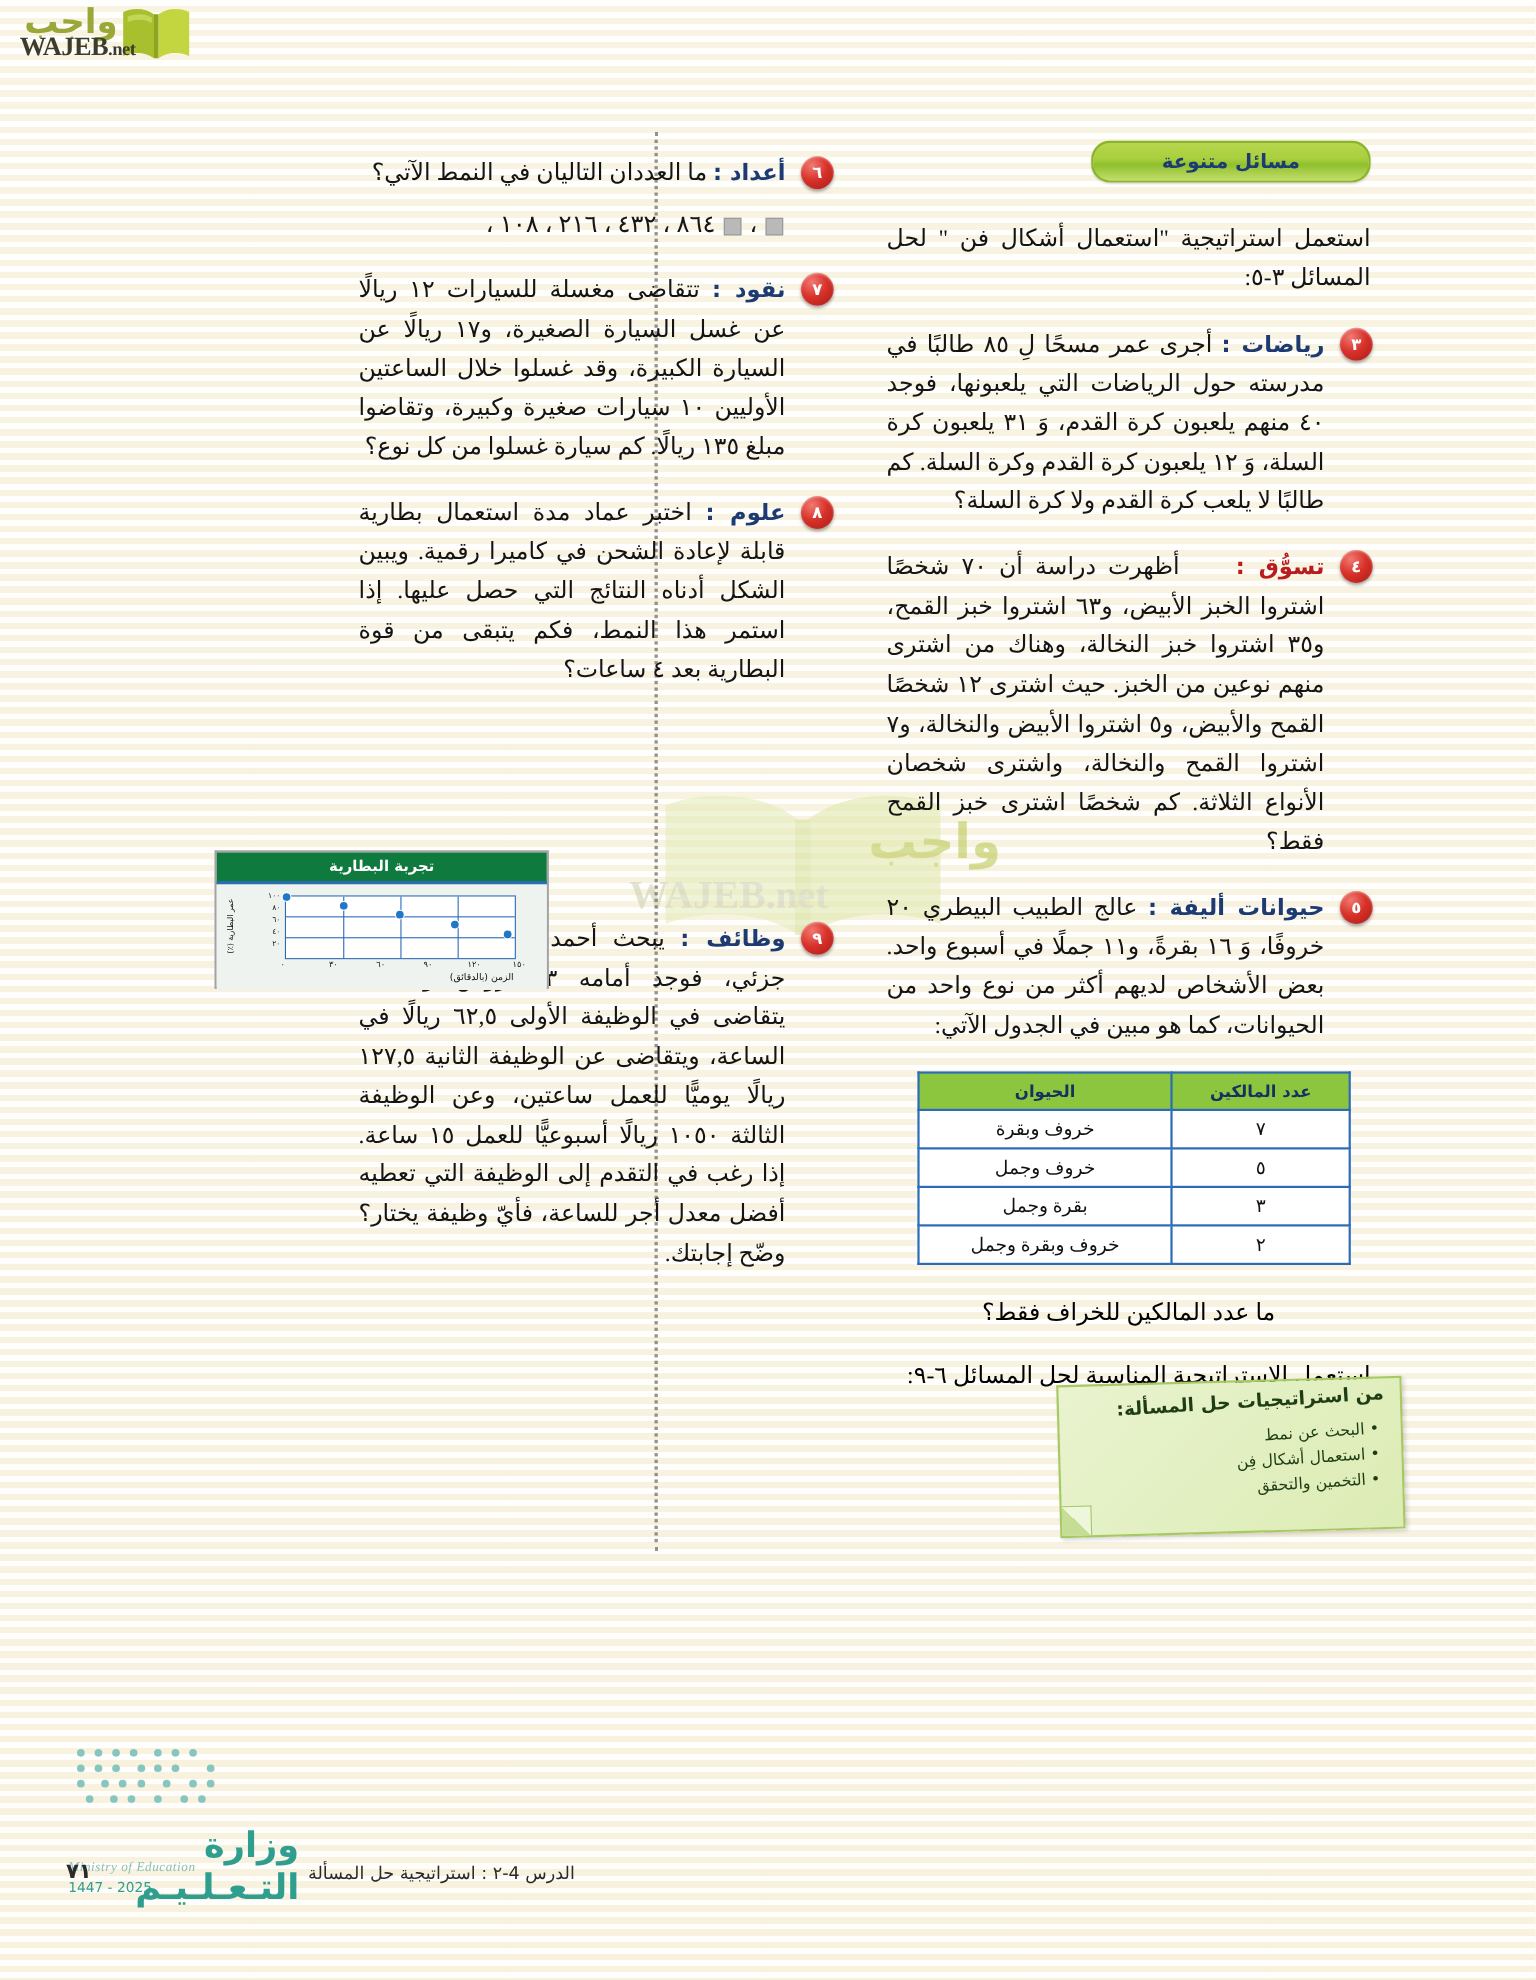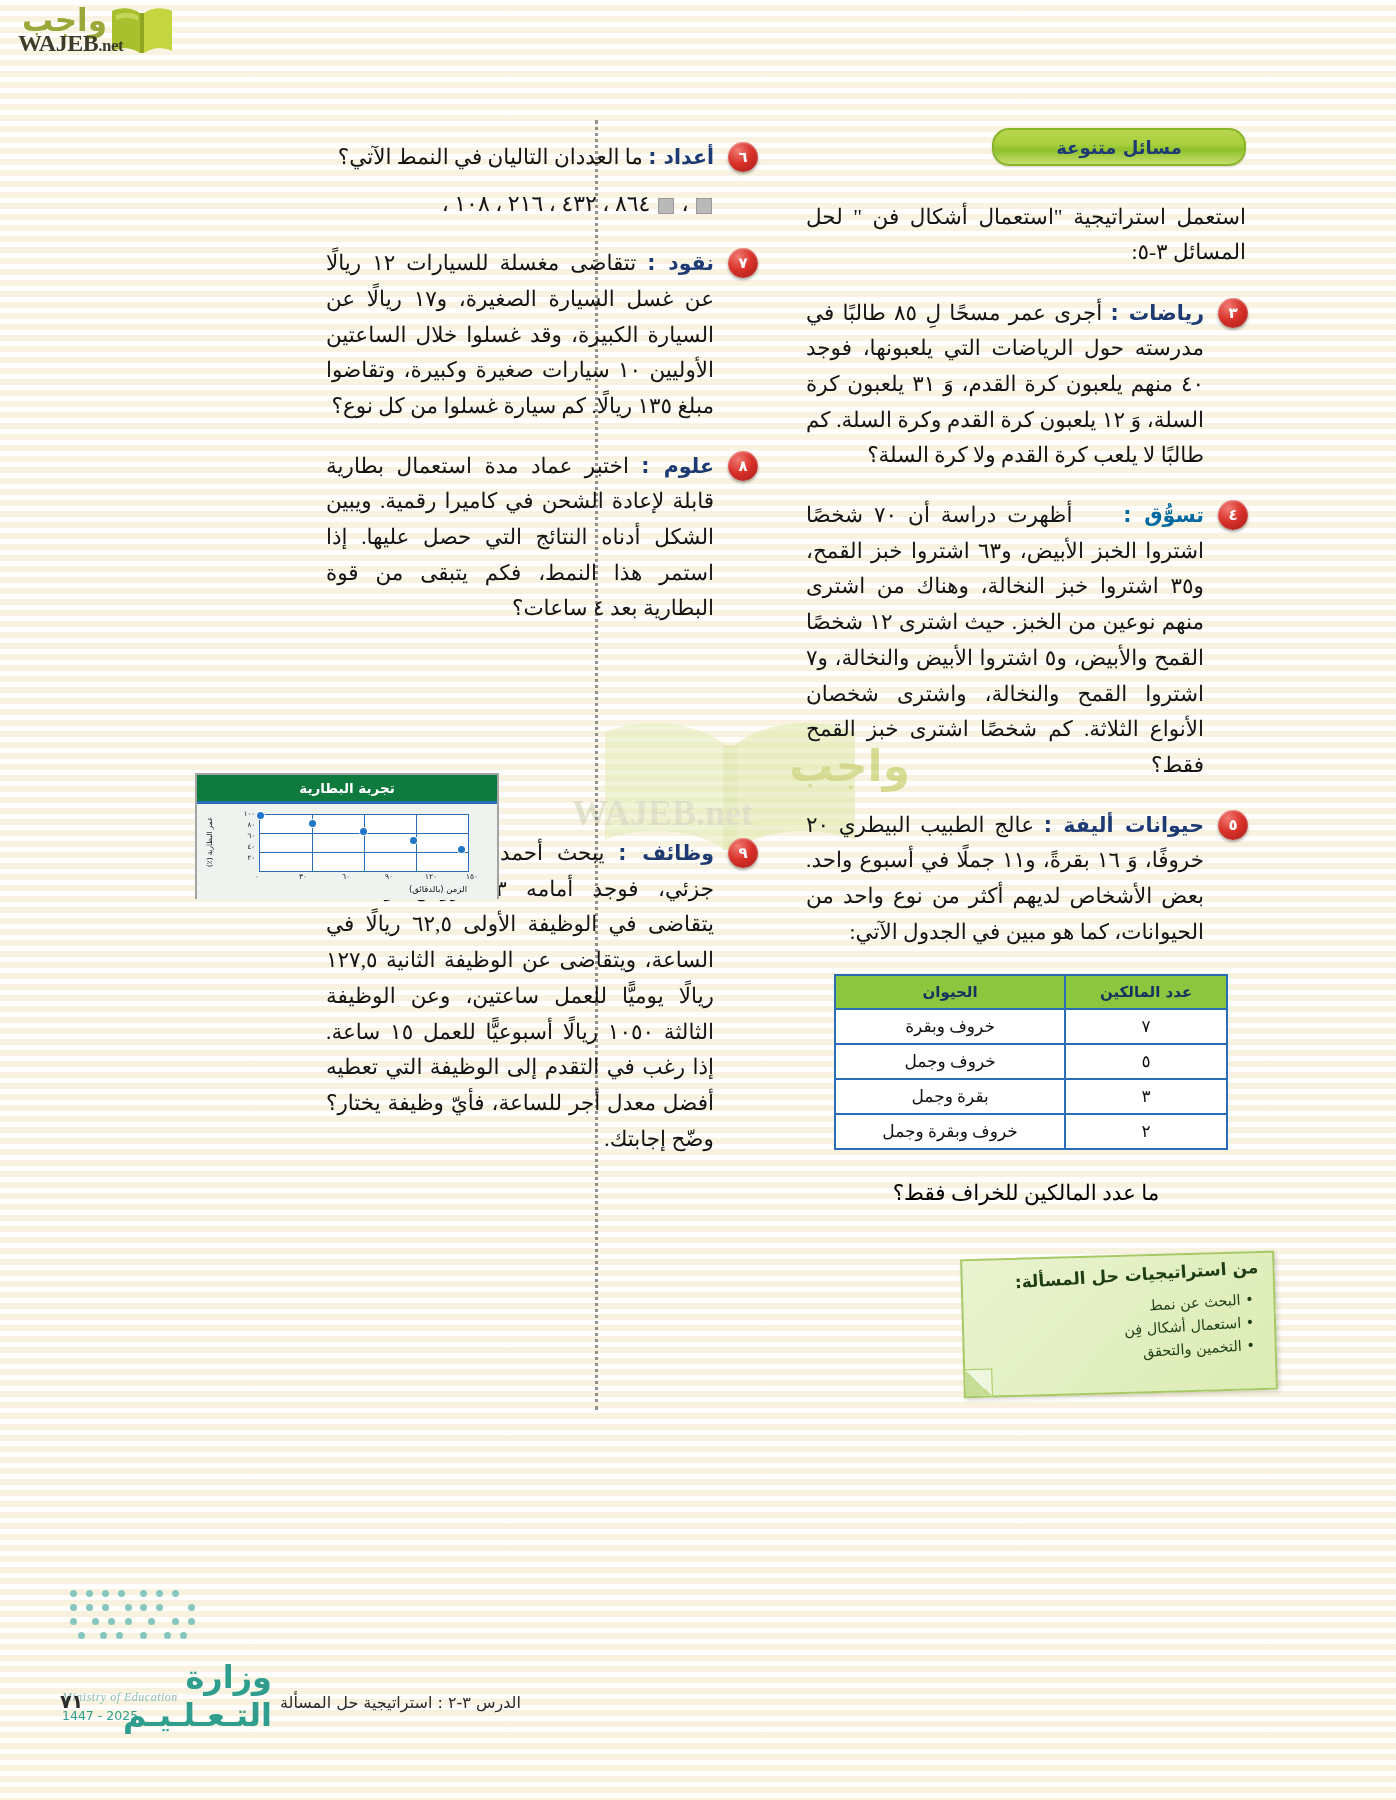--- a/index.html
+++ b/index.html
@@ -258,21 +258,21 @@
       <div class="num">٣</div>
       <div class="prob-body">
         <span class="tag" style="color: rgb(29, 58, 115);">رياضات :</span>
         <span>أجرى عمر مسحًا لِ ٨٥ طالبًا في مدرسته حول الرياضات التي يلعبونها، فوجد ٤٠ منهم يلعبون كرة القدم، وَ ٣١ يلعبون كرة السلة، وَ ١٢ يلعبون كرة القدم وكرة السلة. كم طالبًا لا يلعب كرة القدم ولا كرة السلة؟</span>
       </div>
     </div>
 
     <div class="prob">
       <div class="num">٤</div>
       <div class="prob-body">
-        <span class="tag tag-pink" style="color: #0369a1; margin-left: 40px;">تسوُّق :</span>
+        <span class="tag tag-pink" style="color: #b91c1c; margin-left: 40px;">تسوُّق :</span>
         <span>أظهرت دراسة أن ٧٠ شخصًا اشتروا الخبز الأبيض، و٦٣ اشتروا خبز القمح، و٣٥ اشتروا خبز النخالة، وهناك من اشترى منهم نوعين من الخبز. حيث اشترى ١٢ شخصًا القمح والأبيض، و٥ اشتروا الأبيض والنخالة، و٧ اشتروا القمح والنخالة، واشترى شخصان الأنواع الثلاثة. كم شخصًا اشترى خبز القمح فقط؟</span>
       </div>
     </div>
 
     <div class="prob">
       <div class="num">٥</div>
       <div class="prob-body">
         <span class="tag" style="color: rgb(29, 58, 115);">حيوانات أليفة :</span>
         <span>عالج الطبيب البيطري ٢٠ خروفًا، وَ ١٦ بقرةً، و١١ جملًا في أسبوع واحد. بعض الأشخاص لديهم أكثر من نوع واحد من الحيوانات، كما هو مبين في الجدول الآتي:</span>
       </div>
@@ -301,20 +301,21 @@
           </tr>
           <tr>
             <td>٢</td>
             <td>خروف وبقرة وجمل</td>
           </tr>
         </tbody>
       </table>
     </div>
 
     <p class="q-after">ما عدد المالكين للخراف فقط؟</p>
+    <p class="q-after2">استعمل الاستراتيجية المناسبة لحل المسائل ٦-٩:</p>
   </div>
 
   <div class="col col-left">
 
     <div class="prob">
       <div class="num">٦</div>
       <div class="prob-body">
         <span class="tag">أعداد :</span>
         <span>ما العددان التاليان في النمط الآتي؟</span>
         <div class="seq">
@@ -431,15 +432,15 @@
         <i style="left:70px;top:42px"></i>
         <i style="left:94px;top:42px"></i>
         <i style="left:110px;top:42px"></i>
     </div>
     <div class="moe-ar">وزارة التـعـلـيـم</div>
     <div class="moe-en">Ministry of Education</div>
     <div class="moe-yr">2025 - 1447</div>
   </div>
 
   <div class="pagenum">٧١</div>
-  <div class="foot-txt">الدرس ٣-٢ : استراتيجية حل المسألة</div>
+  <div class="foot-txt">الدرس 4-٢ : استراتيجية حل المسألة</div>
 
 </div>
 
 </body></html>

